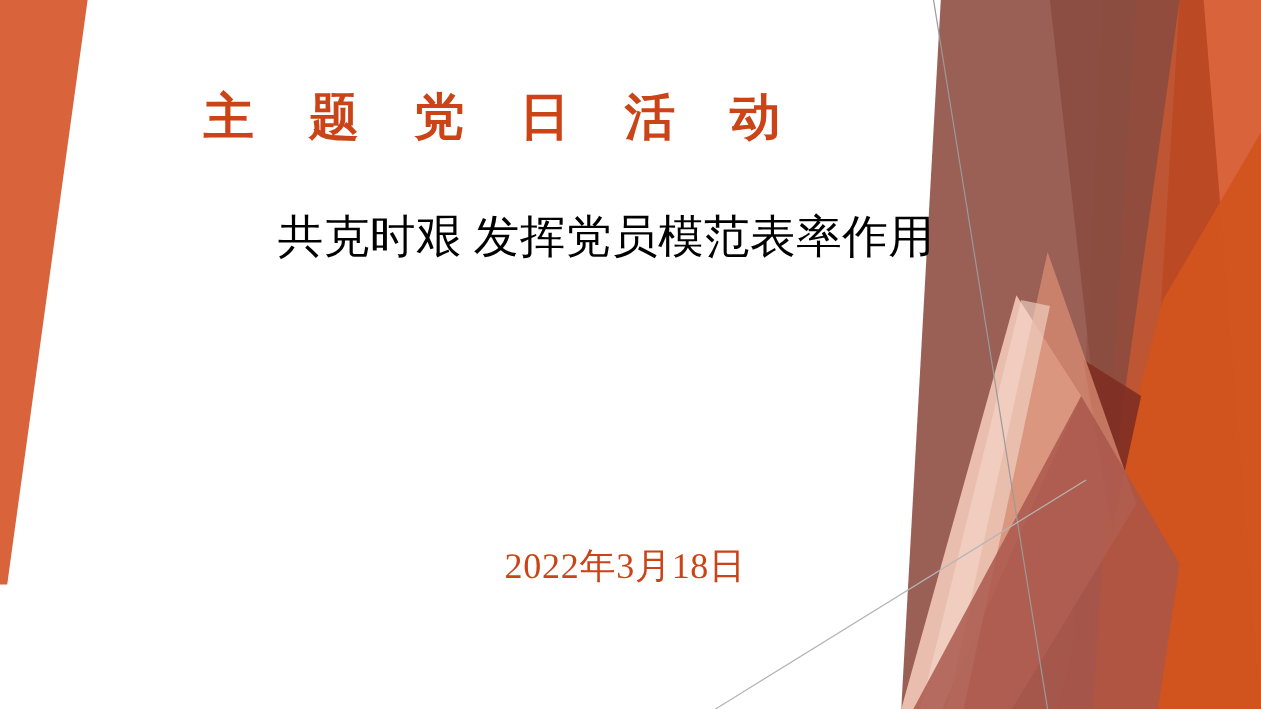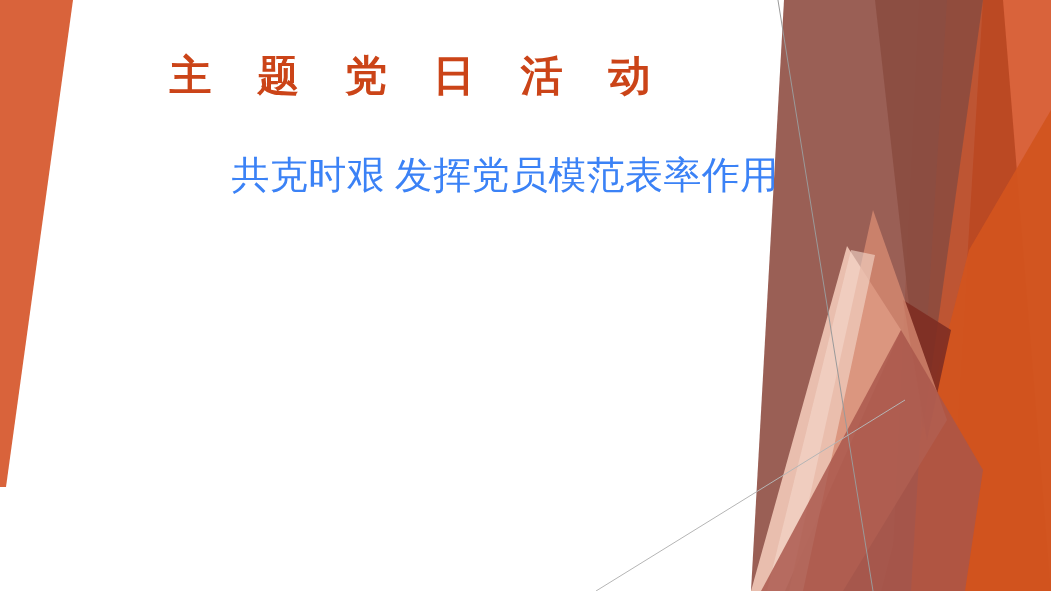--- a/index.html
+++ b/index.html
@@ -21,20 +21,21 @@
     height: 591px;
     pointer-events: none;
   }
   #deco-left { left: 0; width: 120px; }
   #deco-right { right: 0; width: 300px; }
 
   .content {
     position: absolute;
     inset: 0;
     z-index: 5;
+    margin-top: 23px;
   }
 
   .title {
     position: absolute;
     top: 52px;
     left: 0;
     width: 820px;
     text-align: center;
     font-size: 42px;
     font-weight: 700;
@@ -47,21 +48,21 @@
 
   .subtitle {
     position: absolute;
     top: 152px;
     left: 0;
     width: 1010px;
     text-align: center;
     font-size: 38px;
     font-weight: 400;
     letter-spacing: 0.01em;
-    color: #3b82f6;
+    color: #000000;
     line-height: 1.25;
     white-space: nowrap;
   }
 
   .org {
     position: absolute;
     top: 362px;
     left: 0;
     width: 1042px;
     text-align: center;
@@ -127,15 +128,16 @@
     <line x1="596" y1="591" x2="905" y2="400" stroke="#b5b5b5" stroke-width="1"></line>
   </svg>
 
   <div class="content">
 
     <div class="title">主 题 党 日 活 动</div>
 
     <div class="subtitle">共克时艰 发挥党员模范表率作用</div>
 
 
+    <div class="date">2022年3月18日</div>
 
   </div>
 </div>
 
 </body></html>

